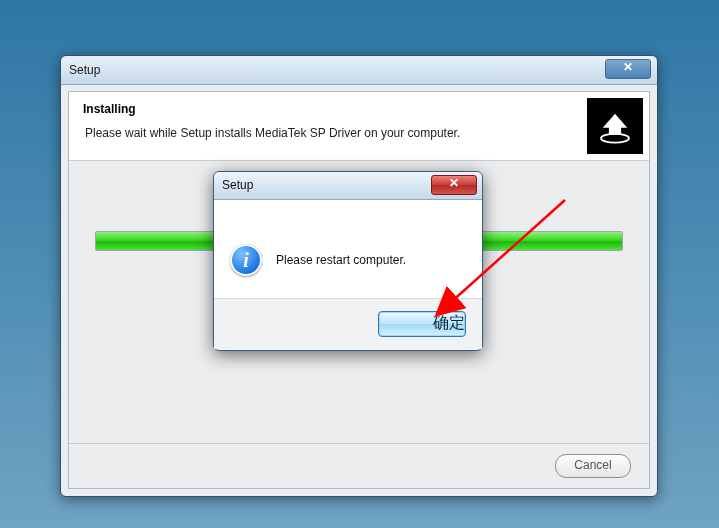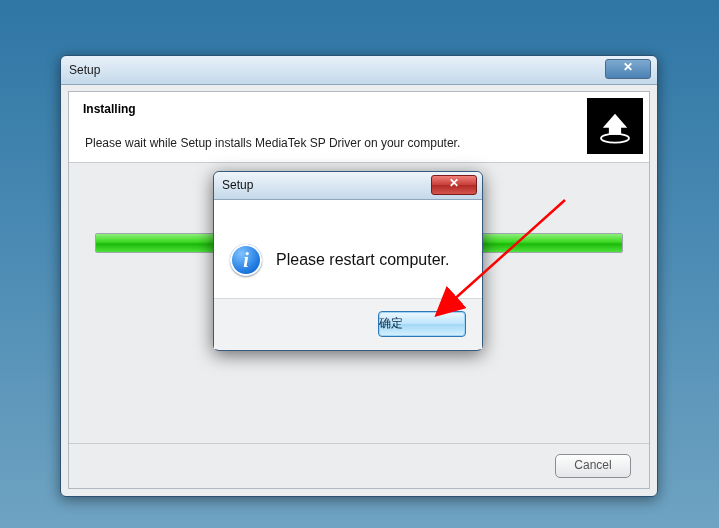--- a/index.html
+++ b/index.html
@@ -12,54 +12,54 @@
   .titlebar{height:28px;line-height:28px;padding:0 8px;
     background:linear-gradient(to bottom,#e8f1f9 0,#c5d9ea 100%);
     border-bottom:1px solid #8ea7bd;border-radius:6px 6px 0 0;position:relative}
   .titlebar .title{color:#1a1a1a;font-size:12px}
   .titlebar .close{position:absolute;right:6px;top:3px;width:44px;height:18px;border-radius:3px;
     border:1px solid #4a6a8a;background:linear-gradient(to bottom,#7ea9cf,#4b82b5);
     color:#fff;text-align:center;line-height:15px;font-size:12px;font-weight:bold;cursor:pointer}
   .client{position:absolute;left:7px;right:7px;top:35px;bottom:7px;background:#ecedee;
     border:1px solid #b2b9c0}
   .header{background:#fff;padding:10px 14px 12px 14px;border-bottom:1px solid #c9ccd0;position:relative;min-height:46px}
-  .header .h1{font-weight:bold;color:#000;font-size:12px;margin-bottom:20px}
+  .header .h1{font-weight:bold;color:#000;font-size:12px;margin-bottom:10px}
   .header .h2{color:#222;font-size:12px;margin-left:2px}
   .header .brand{position:absolute;right:6px;top:6px;width:56px;height:56px;background:#000;
     display:flex;align-items:center;justify-content:center}
   .header .brand svg{width:42px;height:42px}
   .progress-wrap{padding:70px 26px 0 26px}
   .progress{height:18px;border:1px solid #9fa6ad;border-radius:2px;background:#f5f5f5;overflow:hidden}
   .progress .bar{height:100%;width:100%;
     background:linear-gradient(to bottom,#8df07a 0,#3bd922 45%,#1db90a 55%,#4de23a 100%)}
   .footer{position:absolute;left:0;right:0;bottom:0;height:44px;border-top:1px solid #c9ccd0;
     background:#ecedee;display:flex;align-items:center;justify-content:flex-end;padding-right:18px}
   .btn{min-width:74px;height:22px;line-height:20px;text-align:center;border:1px solid #8a8f95;
-    border-radius:5px;background:linear-gradient(to bottom,#fdfdfd,#e4e6e8);color:#555;font-size:12px;
+    border-radius:11px;background:linear-gradient(to bottom,#fdfdfd,#e4e6e8);color:#555;font-size:12px;
     cursor:pointer}
   
   .win-dlg{position:absolute;left:213px;top:171px;width:268px;height:178px;
     border:1px solid #355a7d;border-radius:6px;background:#f3f4f5;
     box-shadow:0 4px 18px rgba(0,0,0,.55)}
   .dlg-tb{height:27px;line-height:27px;padding:0 8px;position:relative;
     background:linear-gradient(to bottom,#eef4fa 0,#c5d9ea 100%);
     border-bottom:1px solid #90a8be;border-radius:6px 6px 0 0}
   .dlg-tb .title{font-size:12px;color:#111}
   .dlg-close{position:absolute;right:5px;top:3px;width:44px;height:18px;border:1px solid #7a1a1a;
     border-radius:3px;background:linear-gradient(to bottom,#f07f7a,#c8403b 48%,#b22a24 52%,#d4554f);
     color:#fff;text-align:center;line-height:15px;font-weight:bold;font-size:12px;cursor:pointer}
   .dlg-body{padding:22px 16px 0 16px;display:flex;align-items:center;gap:14px;background:#fff;height:76px}
   .info-ico{width:32px;height:32px;border-radius:50%;
     background:radial-gradient(circle at 35% 30%,#7fc3ff 0,#1f7ae0 60%,#0b52b0 100%);
     color:#fff;display:flex;align-items:center;justify-content:center;font-weight:bold;
     font-family:Georgia,serif;font-style:italic;font-size:20px;box-shadow:inset 0 0 0 2px #fff,0 1px 2px rgba(0,0,0,.4)}
-  .dlg-text{color:#111;font-size:16px}
+  .dlg-text{color:#111;font-size:12px}
   .dlg-foot{height:50px;display:flex;align-items:center;justify-content:flex-end;padding-right:16px;
     border-top:1px solid #d6d9dc;background:#f1f2f3}
-  .btn-primary{min-width:86px;height:24px;line-height:22px;text-align:left;font-size:12px;color:#062a45;
+  .btn-primary{min-width:86px;height:24px;line-height:22px;text-align:right;font-size:16px;color:#062a45;
     border:1px solid #2e79b5;border-radius:4px;cursor:pointer;
     background:linear-gradient(to bottom,#eef8ff 0,#bfe4fb 48%,#a3d8f7 52%,#d8f0fd 100%);
     box-shadow:0 0 0 1px #9fd5f7 inset}
   
   .arrow{position:absolute;left:410px;top:192px;width:170px;height:150px;pointer-events:none}
 </style>
 </head>
 <body>
 
 <div class="win-main">

